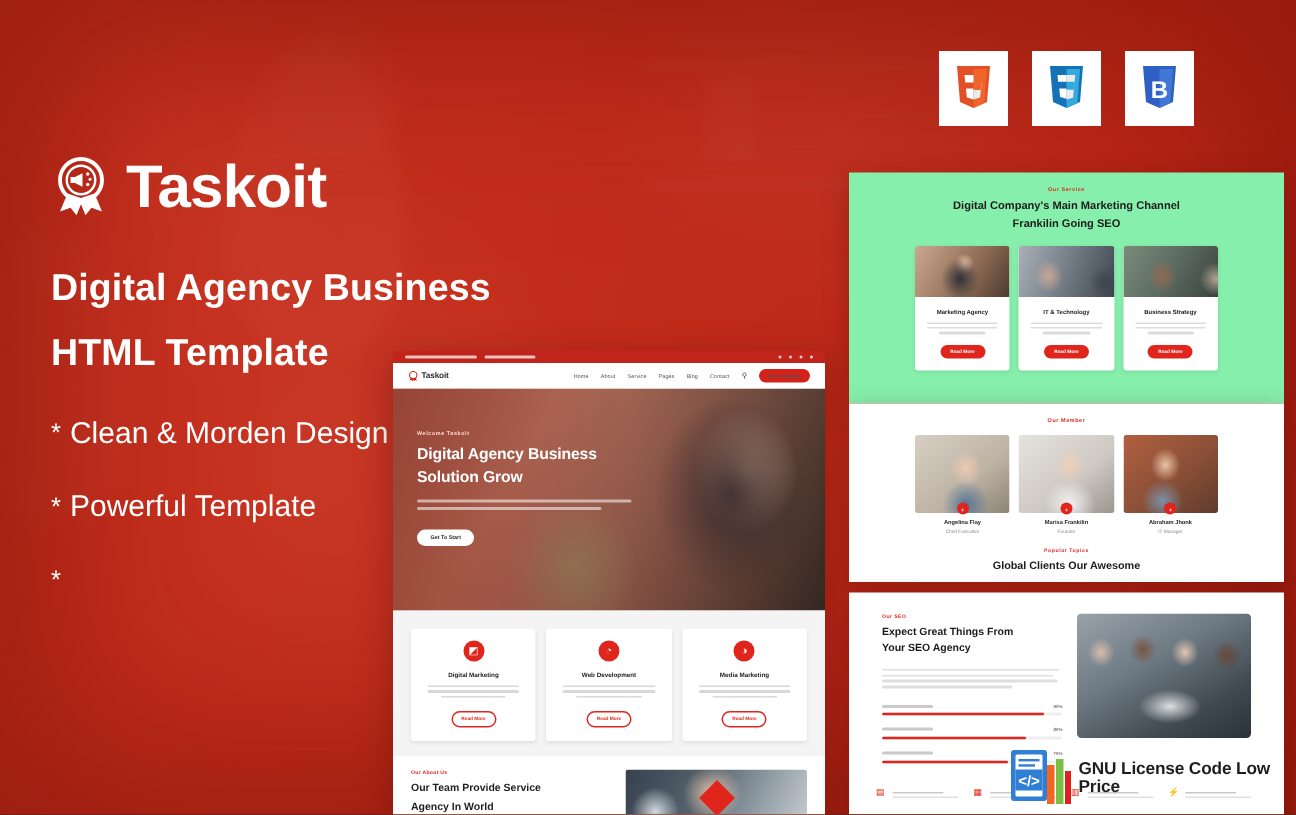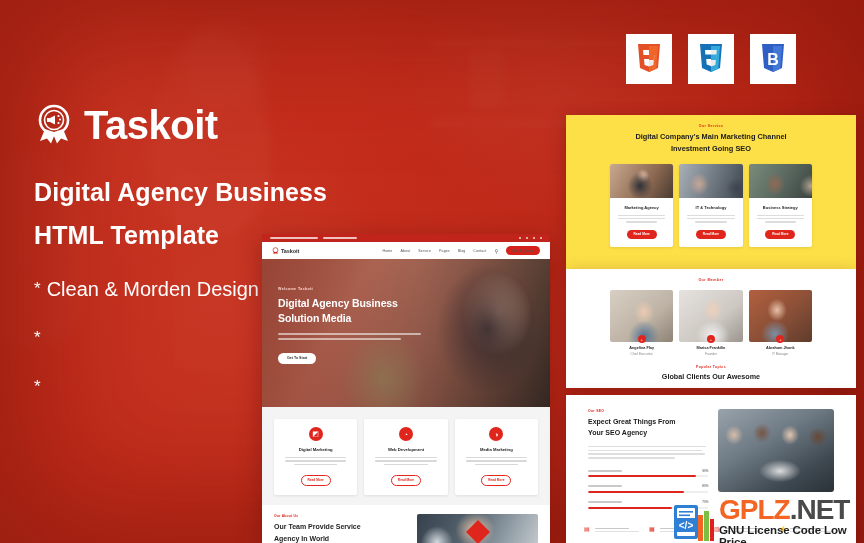--- a/index.html
+++ b/index.html
@@ -106,21 +106,21 @@
   .mc-th{ font-size:7px; font-weight:bold; color:#1e1e1e; line-height:1.5; margin-bottom:6px; }
   .mc-team-r{ flex:.95; height:40px; border-radius:2px; position:relative; overflow:hidden;
       background:
         radial-gradient(ellipse 28px 26px at 58px 16px, rgba(232,196,170,.95), rgba(232,196,170,0) 70%),
         radial-gradient(ellipse 22px 22px at 20px 28px, rgba(225,230,235,.9), rgba(0,0,0,0) 72%),
         linear-gradient(115deg,#35414d 0%, #55636e 40%, #8e9aa3 70%, #c9ced2 100%); }
   .mc-badge{ position:absolute; left:50%; top:46%; transform:translate(-50%,-50%) rotate(45deg);
              width:17px; height:17px; background:#e0261c; }
 
   
-  .panel{ position:absolute; background:#fde047; overflow:hidden; box-shadow:0 4px 16px rgba(70,8,3,.28); }
+  .panel{ position:absolute; background:#86efac; overflow:hidden; box-shadow:0 4px 16px rgba(70,8,3,.28); }
   .p1{ left:566px; top:115px; width:290px; height:154px; }
   .p2{ left:566px; top:269px; width:290px; height:119px; background:#fff; }
   .p3{ left:566px; top:395px; width:290px; height:148px; background:#fff; }
 
   .sec-kick{ text-align:center; color:#e0261c; font-size:3.6px; font-weight:bold;
              letter-spacing:.4px; padding-top:9px; }
   .sec-h{ text-align:center; font-size:7.4px; font-weight:bold; color:#1b1b1b;
           line-height:1.6; margin-top:3px; }
 
   .p1-cards{ display:flex; gap:6px; padding:9px 44px 0; }
@@ -267,20 +267,21 @@
     <div style="margin-top:9px">HTML Template</div>
   </div>
 
   <div class="features">
     <div class="feat">
       <span class="star">*</span>
       <span>Clean &amp; Morden Design</span>
     </div>
     <div class="feat">
       <span class="star">*</span>
+      <span>Powerful Template</span>
     </div>
     <div class="feat">
       <span class="star">*</span>
     </div>
   </div>
 
   <div class="mock-center">
     <div class="mc-topbar">
       <div class="tb-left">
         <div class="tb-txt" style="width:48px"></div>
@@ -314,21 +315,21 @@
         <span class="mc-cta">Get A Quote</span>
       </div>
     </div>
 
     <div class="mc-hero">
       <div class="mc-hero-bg"></div>
       <div class="mc-hero-ov"></div>
       <div class="mc-hero-txt">
         <div class="mc-kicker">Welcome Taskoit</div>
         <div class="mc-h1">Digital Agency Business</div>
-        <div class="mc-h1">Solution Media</div>
+        <div class="mc-h1">Solution Grow</div>
         <div class="mc-sub">
           <div class="mc-line" style="width:95%"></div>
           <div class="mc-line" style="width:82%"></div>
         </div>
         <div class="mc-btn">Get To Start</div>
       </div>
     </div>
 
     <div class="mc-cards">
       <div class="mc-card">
@@ -360,21 +361,21 @@
       </div>
       <div class="mc-team-r">
         <div class="mc-badge"></div>
       </div>
     </div>
   </div>
 
   <div class="panel p1">
     <div class="sec-kick">Our Service</div>
     <div class="sec-h">Digital Company's Main Marketing Channel</div>
-    <div class="sec-h" style="margin-top:0">Investment Going SEO</div>
+    <div class="sec-h" style="margin-top:0">Frankilin Going SEO</div>
     <div class="p1-cards">
       <div class="p1-card">
         <div class="p1-img img-a"></div>
         <div class="p1-ct">Marketing Agency</div>
         <div class="p1-l"></div>
           <div class="p1-l"></div>
           <div class="p1-l" style="margin-left:16px;margin-right:16px"></div>
         <div class="p1-rm">Read More</div>
       </div>
       <div class="p1-card">
@@ -507,20 +508,17 @@
         <rect x="7" y="8" width="14" height="1.6" fill="#2f7fd4"></rect>
         <rect x="7" y="11.5" width="11" height="1.6" fill="#2f7fd4"></rect>
         <rect x="5" y="15" width="18" height="14" fill="#2f7fd4"></rect>
         <text x="14" y="26" font-family="Liberation Sans, sans-serif" font-size="10" font-weight="bold" fill="#fff" text-anchor="middle">&lt;/&gt;</text>
         <rect x="26" y="12" width="5" height="26" fill="#f26522"></rect>
         <rect x="32" y="8" width="5" height="30" fill="#7ac143"></rect>
         <rect x="38" y="16" width="4" height="22" fill="#e02020"></rect>
       </svg>
     </span>
     <span class="wm-text">
-      <span class="wm-main">
-        <span class="g">GPLZ</span><span class="d">.</span><span class="n">NET</span>
-      </span>
       <span class="wm-sub">GNU License Code Low Price</span>
     </span>
   </div>
 
 </div>
 
 </body></html>

